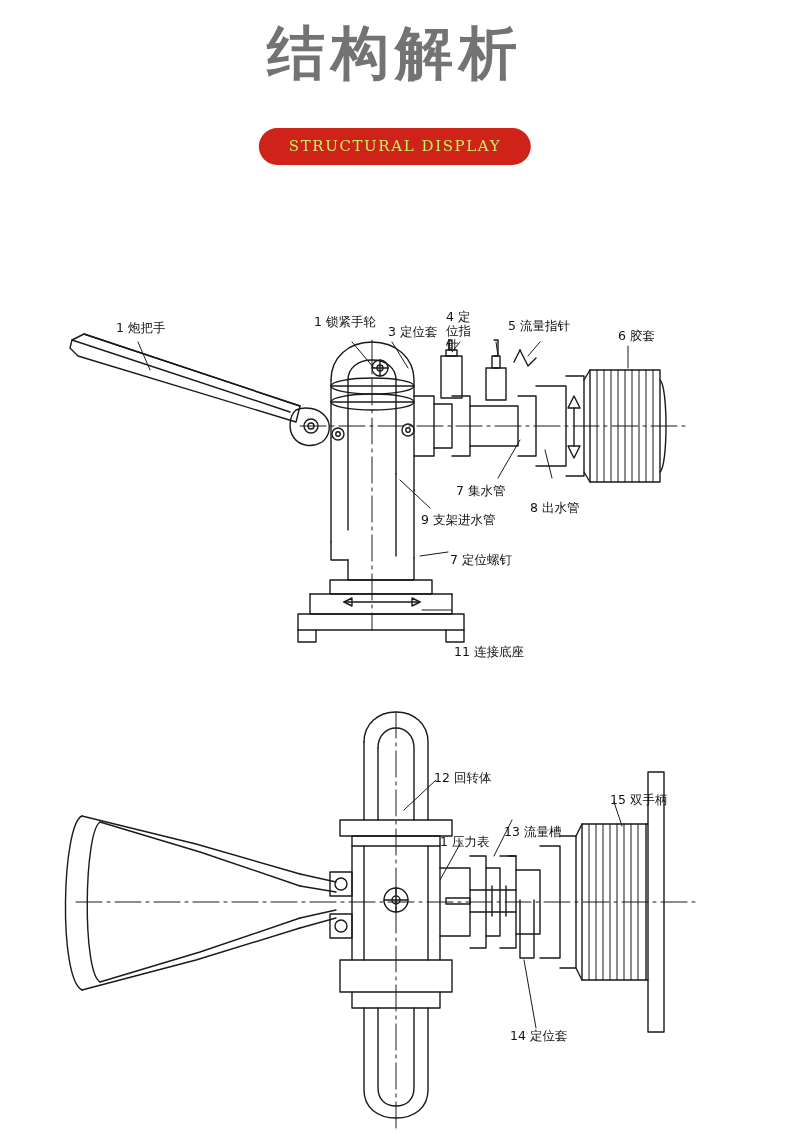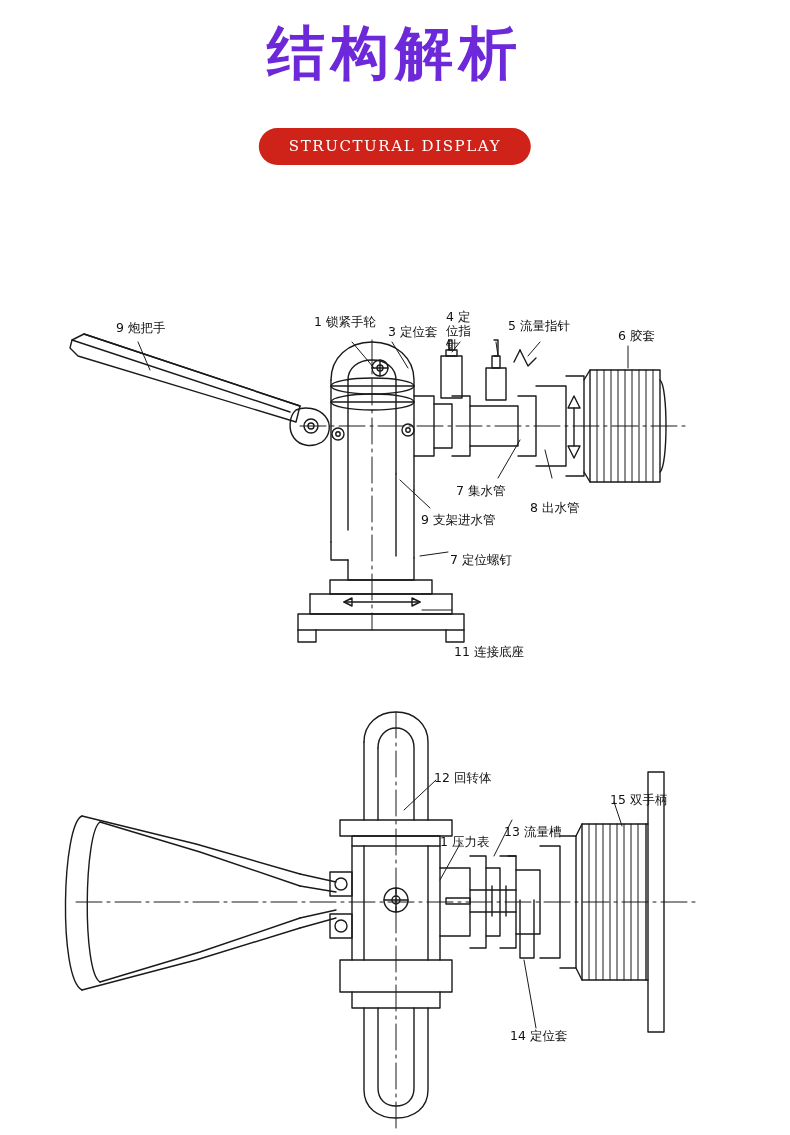--- a/index.html
+++ b/index.html
@@ -31,30 +31,30 @@
   .title-cn {
     position: absolute;
     left: 0;
     top: 18px;
     width: 790px;
     text-align: center;
     font-family: "DejaVu Serif", "Liberation Serif", serif;
     font-weight: bold;
     font-size: 58px;
     letter-spacing: 6px;
-    color: #6d28d9;
+    color: #737373;
     line-height: 70px;
   }
   .subtitle-pill {
     position: absolute;
     left: 50%;
     top: 128px;
     transform: translateX(-50%);
     background: #cf2218;
-    color: #ffffff;
+    color: #bef264;
     border-radius: 20px;
     padding: 9px 30px 10px 30px;
     font-family: "DejaVu Serif", "Liberation Serif", serif;
     font-size: 15px;
     letter-spacing: 1.6px;
     white-space: nowrap;
   }
   
   .figure {
     position: absolute;
@@ -181,21 +181,21 @@
           <path d="M628 156 L628 178"></path>
           <path d="M498 288 L520 250"></path>
           <path d="M552 288 L545 260"></path>
           <path d="M430 318 L400 290"></path>
           <path d="M448 362 L420 366"></path>
           <path d="M452 420 L422 420"></path>
         </g>
       </g>
     </svg>
 
-    <div class="lbl" style="left:116px; top:130px;">9 炮把手</div>
+    <div class="lbl" style="left:116px; top:130px;">1 炮把手</div>
     <div class="lbl" style="left:314px; top:124px;">1 锁紧手轮</div>
     <div class="lbl" style="left:388px; top:134px;">3 定位套</div>
     <div class="lbl two" style="left:446px; top:120px;">4 定位指针</div>
     <div class="lbl" style="left:508px; top:128px;">5 流量指针</div>
     <div class="lbl" style="left:618px; top:138px;">6 胶套</div>
     <div class="lbl" style="left:456px; top:293px;">7 集水管</div>
     <div class="lbl" style="left:530px; top:310px;">8 出水管</div>
     <div class="lbl" style="left:421px; top:322px;">9 支架进水管</div>
     <div class="lbl" style="left:450px; top:362px;">7 定位螺钉</div>
     <div class="lbl" style="left:454px; top:432px;margin-top:22px;">11 连接底座</div>

